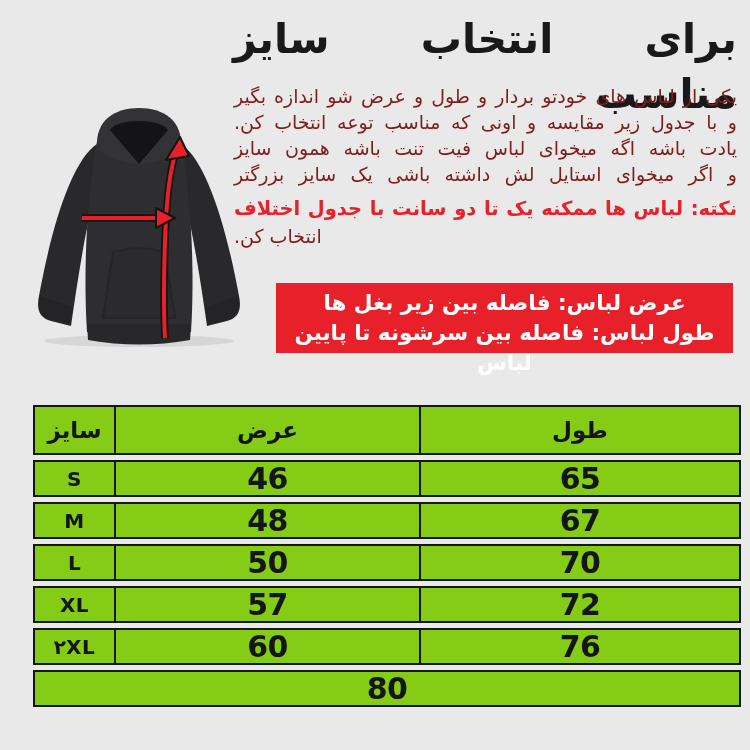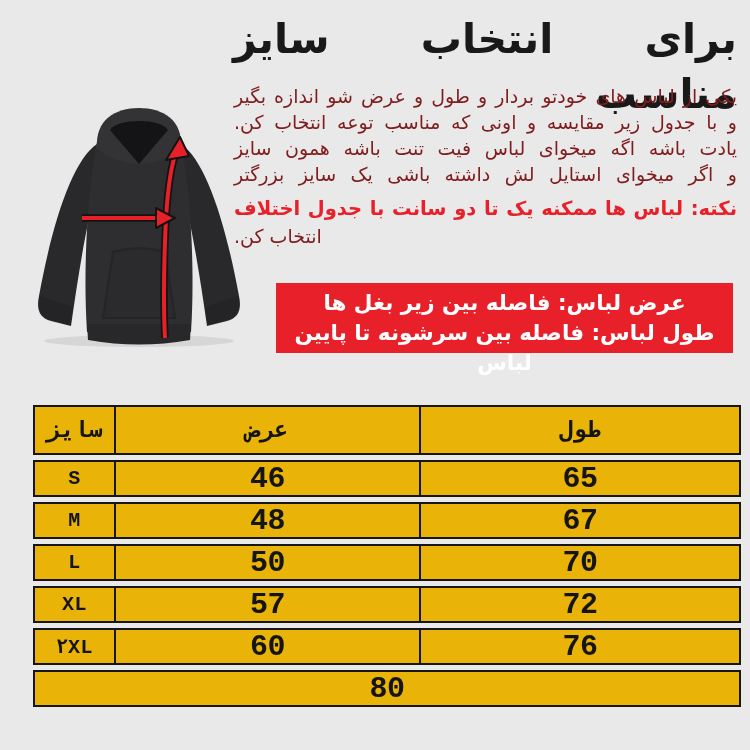--- a/index.html
+++ b/index.html
@@ -43,22 +43,22 @@
     background:#e8202a;color:#ffffff;
     direction:rtl;text-align:center;
     font-weight:bold;font-size:21.5px;line-height:30px;
   }
   
   .hoodie{position:absolute;left:13px;top:100px;width:246px;height:250px;}
   
   .size-table{position:absolute;left:33px;top:405px;width:708px;}
   .t-row{
     display:flex;box-sizing:border-box;
-    border:2px solid #161616;background:#eab308;
-    height:37px;margin-top:5px;font-family:Liberation Mono, monospace;
+    border:2px solid #161616;background:#84cc16;
+    height:37px;margin-top:5px;
   }
   .t-row.header{height:50px;margin-top:0;}
   .cell{
     display:flex;align-items:center;justify-content:center;
     box-sizing:border-box;overflow:hidden;
   }
   .c1{width:81px;border-right:2px solid #161616;}
   .c2{width:305px;border-right:2px solid #161616;text-align:right;}
   .c3{flex:1;border-radius:22px;}
   .hcell{font-weight:bold;font-size:23px;direction:rtl;color:#141414;}

